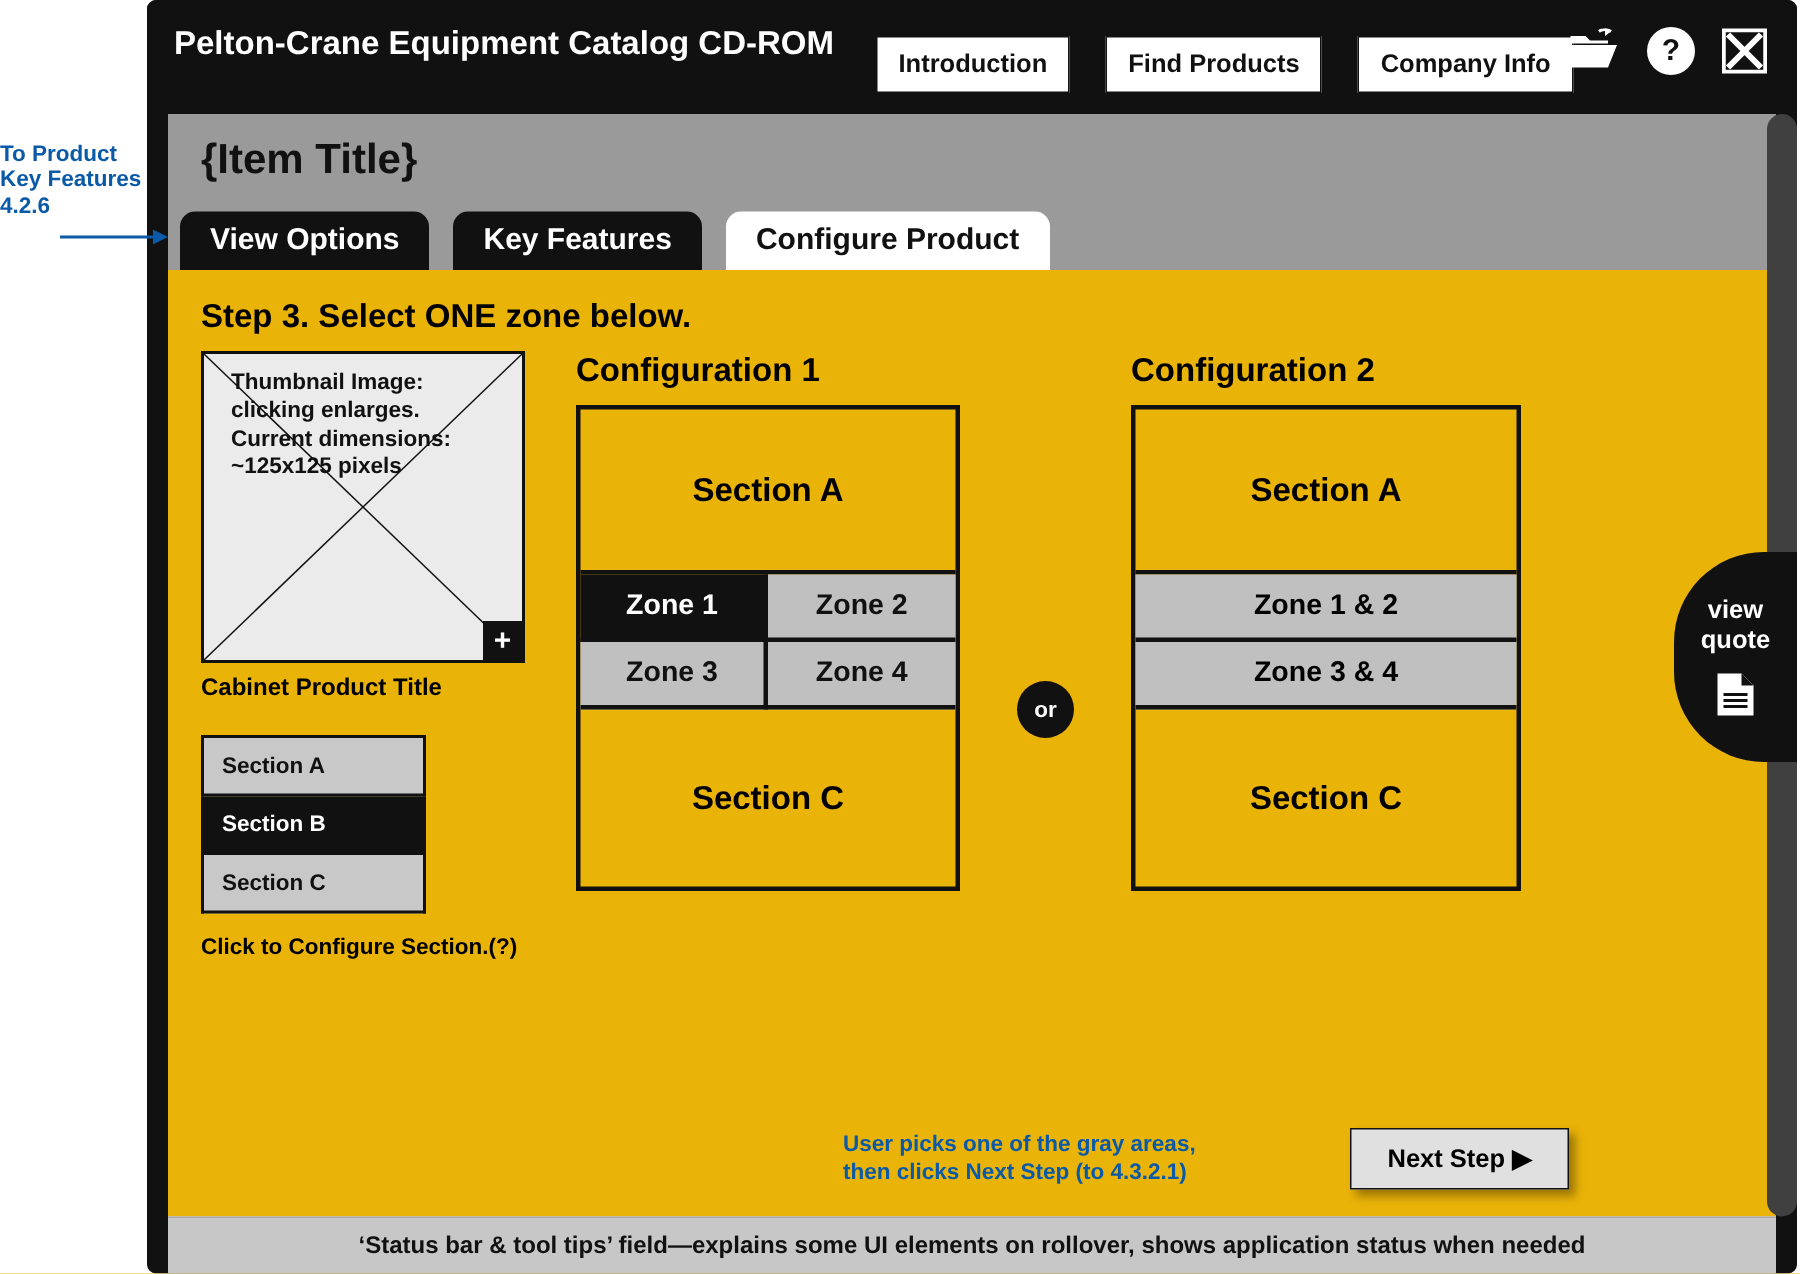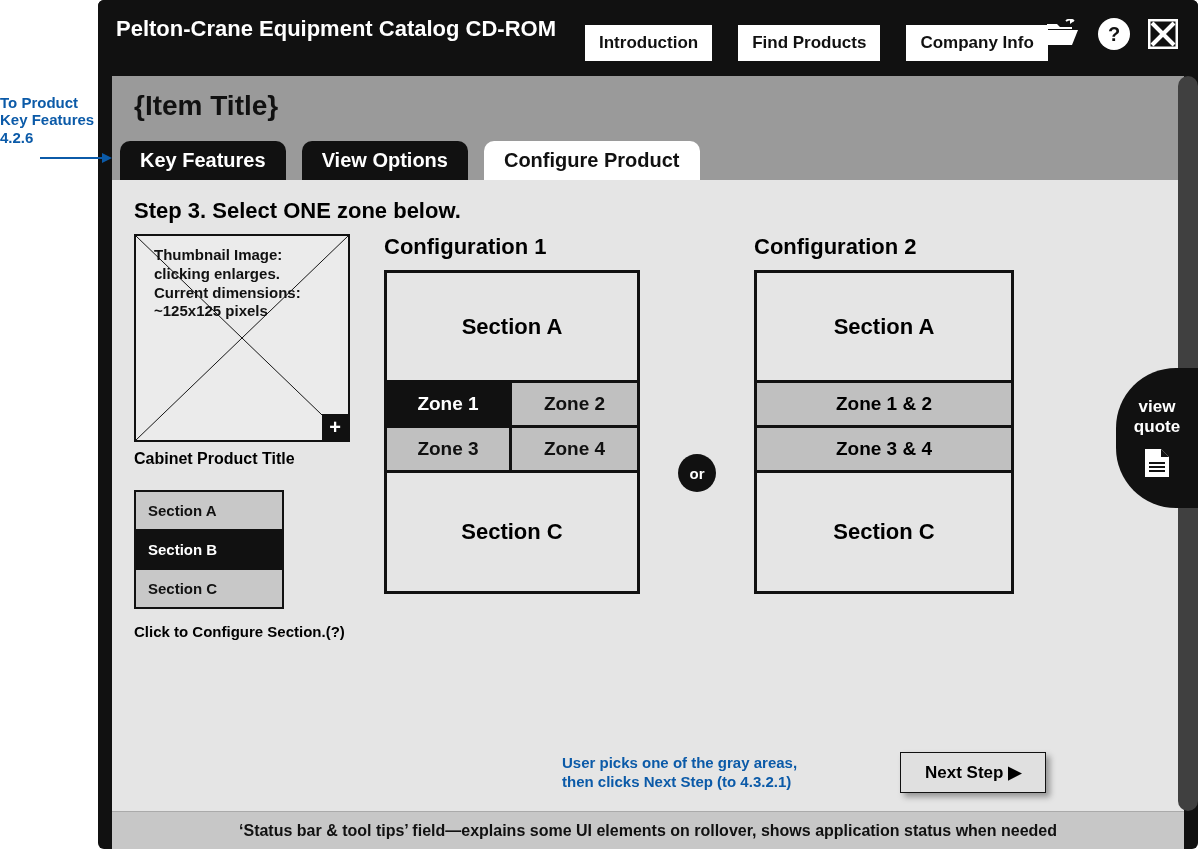--- a/index.html
+++ b/index.html
@@ -23,21 +23,21 @@
 
   
   .page-header { height: 104px; background: #9a9a9a; position: relative; }
   .page-title { position: absolute; top: 14px; left: 22px; font-size: 28px; font-weight: 800; color: #111; }
   .tabs { position: absolute; bottom: 0; left: 8px; display: flex; gap: 16px; align-items: flex-end; }
   .tab { padding: 8px 20px 8px 20px; font-weight: 800; font-size: 20px; border-radius: 10px 10px 0 0; cursor: pointer; }
   .tab-inactive { background: #111; color: #fff; }
   .tab-active { background: #fff; color: #111; }
 
   
-  .content { position: relative; padding: 18px 22px; height: calc(100% - 104px - 38px); background: #e5e5e5; }
+  .content { position: relative; padding: 18px 22px; height: calc(100% - 104px - 38px); background: #eab308; }
   .step-heading { font-size: 22px; font-weight: 800; margin-bottom: 10px; }
 
   .columns { display: flex; gap: 34px; align-items: flex-start; }
   .col-left { width: 216px; flex-shrink: 0; }
   .col-mid { width: 256px; }
   .col-or { width: 46px; display: flex; align-items: center; justify-content: center; margin-top: 220px; }
   .col-right-config { width: 260px; }
 
   
   .thumb-box { width: 216px; height: 208px; border: 2px solid #111; background: #ebebeb; position: relative; cursor: pointer; }
@@ -124,22 +124,22 @@
       <line x1="6" y1="20" x2="22" y2="20" stroke="#111" stroke-width="2"></line>
       <line x1="6" y1="24" x2="22" y2="24" stroke="#111" stroke-width="2"></line>
     </svg>
   </div>
 
   <div class="body-region">
 
     <div class="page-header">
       <div class="page-title">{Item Title}</div>
       <div class="tabs">
+        <div class="tab tab-inactive">View Options</div>
         <div class="tab tab-inactive">Key Features</div>
-        <div class="tab tab-inactive">View Options</div>
         <div class="tab tab-active">Configure Product</div>
       </div>
     </div>
 
     <div class="content">
       <div class="step-heading">Step 3. Select ONE zone below.</div>
 
       <div class="columns">
 
         <div class="col-left">

